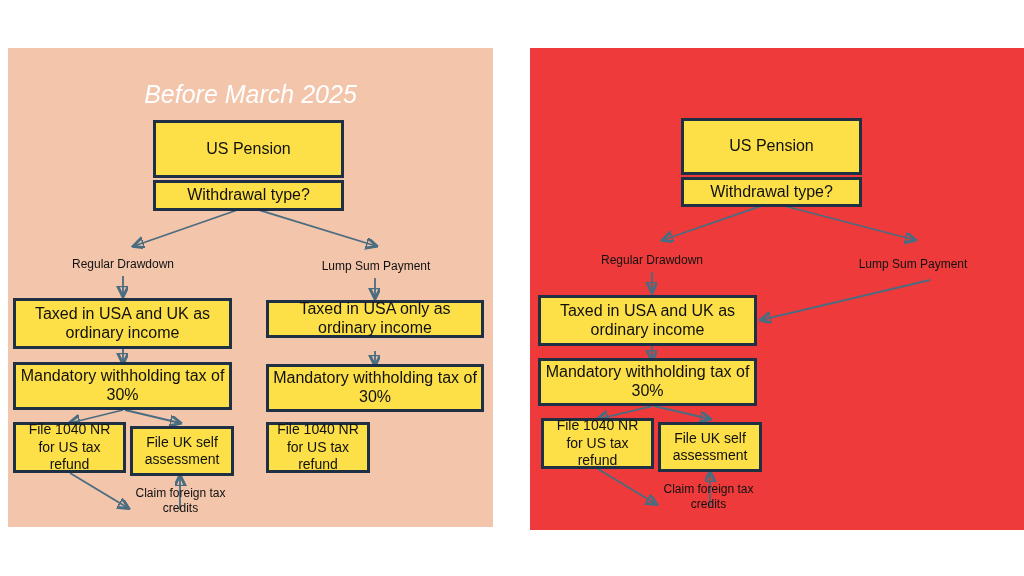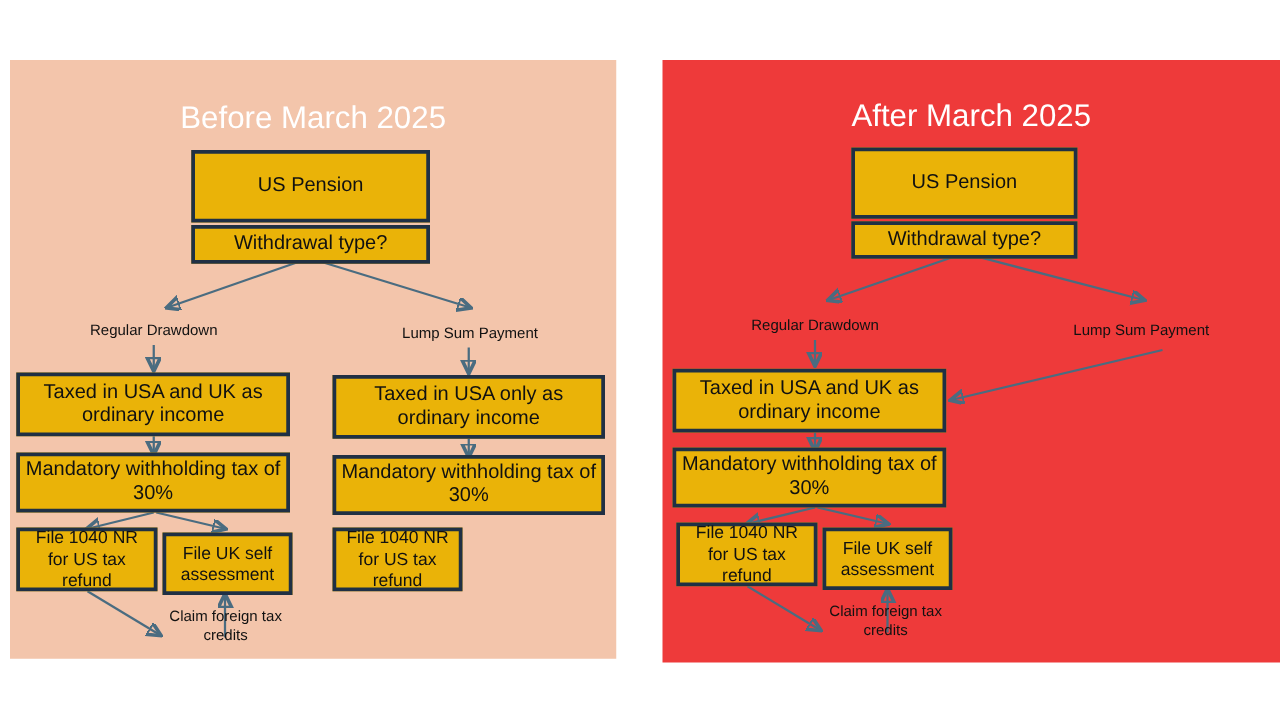--- a/index.html
+++ b/index.html
@@ -19,25 +19,26 @@
   .panel-title{
     position:absolute;
     color:#FFFFFF;
     font-family:"Liberation Sans", sans-serif;
     font-size:25px;
     font-weight:400;
     letter-spacing:0px;
     white-space:nowrap;
     text-align:center;
     line-height:1;
+    font-style:italic;
   }
 
   .node{
     position:absolute;
-    background:#eab308;
+    background:#fde047;
     border:3px solid #1F3044;
     box-sizing:border-box;
     display:flex;
     align-items:center;
     justify-content:center;
     text-align:center;
     color:#111111;
     font-family:"Liberation Sans", sans-serif;
     font-size:16px;
     line-height:1.18;
@@ -110,21 +111,21 @@
     <div class="node" style="left:145px;top:72px;width:191px;height:58px;">US Pension</div>
 
     <div class="node" style="left:145px;top:132px;width:191px;height:31px;">Withdrawal type?</div>
 
     <div class="edge-label" style="left:35px;top:209px;width:160px;">Regular  Drawdown</div>
 
     <div class="edge-label" style="left:288px;top:211px;width:160px;">Lump Sum Payment</div>
 
     <div class="node sm" style="left:5px;top:250px;width:219px;height:51px;">Taxed in USA and UK as ordinary income</div>
 
-    <div class="node sm" style="left:258px;top:252px;width:218px;height:51px;">Taxed in USA only as ordinary income</div>
+    <div class="node sm" style="left:258px;top:252px;width:218px;height:38px;">Taxed in USA only as ordinary income</div>
 
     <div class="node sm" style="left:5px;top:314px;width:219px;height:48px;">Mandatory withholding tax of 30%</div>
 
     <div class="node sm" style="left:258px;top:316px;width:218px;height:48px;">Mandatory withholding tax of 30%</div>
 
     <div class="node xs" style="left:5px;top:374px;width:113px;height:51px;">File 1040 NR for US tax refund</div>
 
     <div class="node xs" style="left:122px;top:378px;width:104px;height:50px;">File UK self assessment</div>
 
     <div class="node xs" style="left:258px;top:374px;width:104px;height:51px;">File 1040 NR for US tax refund</div>
@@ -153,21 +154,20 @@
 
       <line class="thick" x1="122" y1="358" x2="68" y2="371" marker-end="url(#ah-a)"></line>
 
       <line class="thick" x1="124" y1="358" x2="180" y2="371" marker-end="url(#ah-a)"></line>
 
       <line class="thick" x1="68" y1="421" x2="126" y2="456" marker-end="url(#ah-a)"></line>
 
       <line class="thick" x1="180" y1="458" x2="180" y2="424" marker-end="url(#ah-a)"></line>
     </svg>
 
-    <div class="panel-title" style="left:0;top:33px;width:494px;">After March 2025</div>
 
     <div class="node" style="left:151px;top:70px;width:181px;height:57px;">US Pension</div>
 
     <div class="node" style="left:151px;top:129px;width:181px;height:30px;">Withdrawal type?</div>
 
     <div class="edge-label" style="left:42px;top:205px;width:160px;">Regular  Drawdown</div>
 
     <div class="edge-label" style="left:303px;top:209px;width:160px;">Lump Sum Payment</div>
 
     <div class="node sm" style="left:8px;top:247px;width:219px;height:51px;">Taxed in USA and UK as ordinary income</div>

